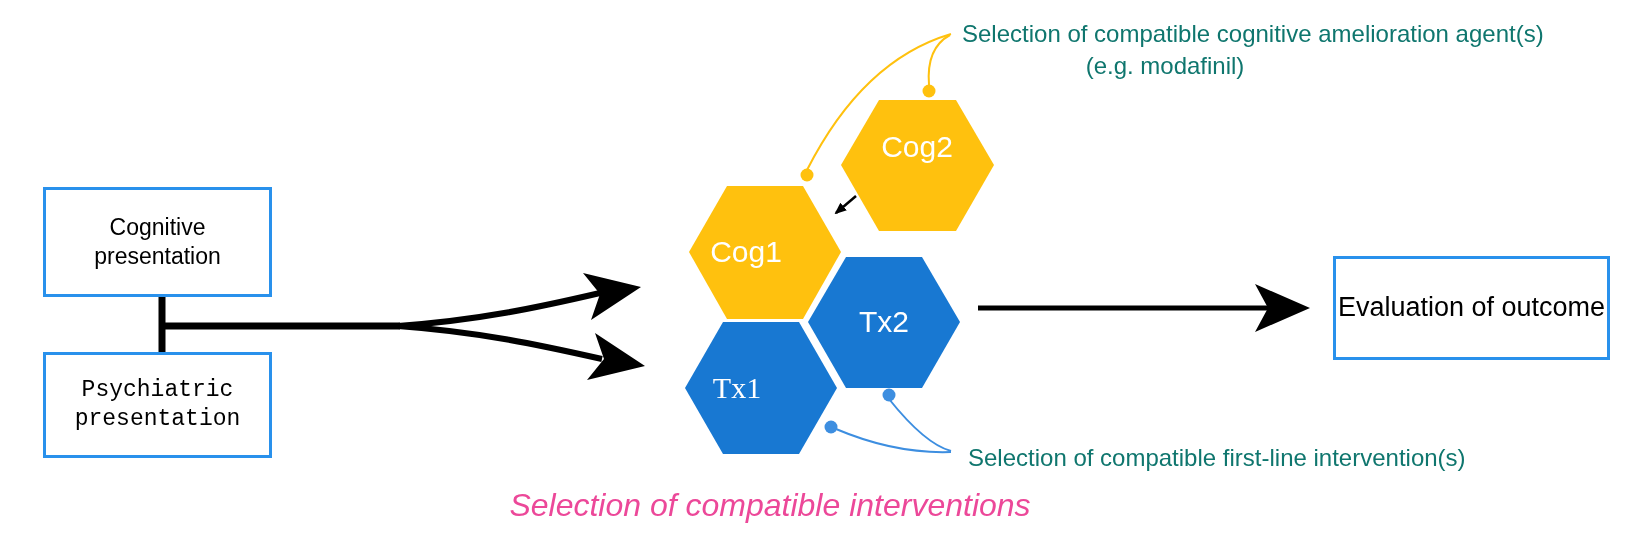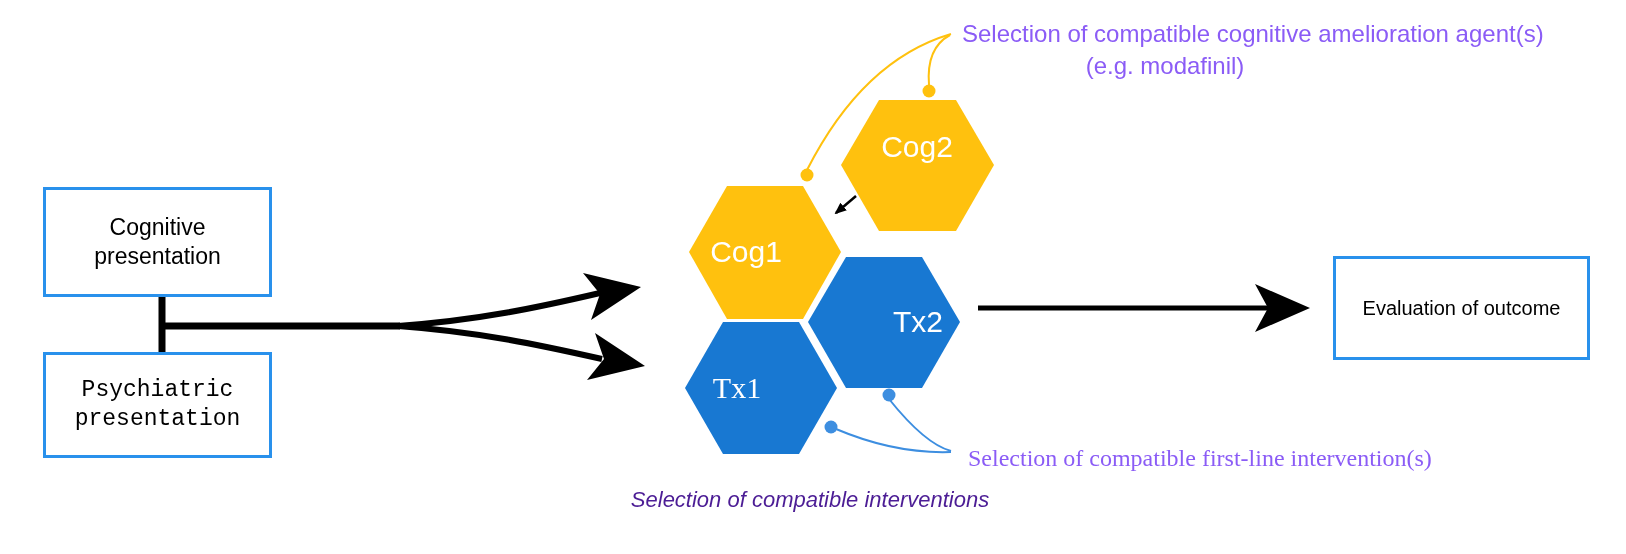--- a/index.html
+++ b/index.html
@@ -21,50 +21,50 @@
     align-items: center;
     justify-content: center;
     text-align: center;
     color: #000000;
     font-size: 23px;
     line-height: 1.25;
     box-sizing: border-box;
   }
   .box-cognitive   { left: 43px;  top: 187px; width: 229px; height: 110px; }
   .box-psychiatric { left: 43px;  top: 352px; width: 229px; height: 106px; font-family: Liberation Mono, monospace; }
-  .box-evaluation  { left: 1333px; top: 256px; width: 257px; height: 104px; font-size: 20px; }
+  .box-evaluation  { left: 1333px; top: 256px; width: 277px; height: 104px; font-size: 27px; }
   .hex-label {
     position: absolute;
     transform: translate(-50%, -50%);
     color: #ffffff;
     font-size: 30px;
     white-space: nowrap;
   }
   .hl-cog1 { left: 746px; top: 252px; }
   .hl-cog2 { left: 917px; top: 147px; }
   .hl-tx1  { left: 737px; top: 388px; font-family: Liberation Serif, serif; }
-  .hl-tx2  { left: 918px; top: 322px; }
+  .hl-tx2  { left: 884px; top: 322px; }
   .ann {
     position: absolute;
-    color: #8b5cf6;
+    color: #0f766e;
     font-size: 24px;
     line-height: 1.2;
     white-space: nowrap;
   }
   .ann-top-1    { left: 962px;  top: 20px; }
   .ann-top-2    { left: 1165px; top: 52px;  transform: translateX(-50%); }
-  .ann-bottom-1 { left: 968px;  top: 444px; font-family: Liberation Serif, serif; }
+  .ann-bottom-1 { left: 968px;  top: 444px; }
   .ann-bottom-2 { left: 1505px; top: 470px; transform: translateX(-50%); }
   .caption {
     position: absolute;
-    left: 810px; top: 487px;
+    left: 770px; top: 487px;
     transform: translateX(-50%);
     font-style: italic;
-    font-size: 22px;
-    color: #4c1d95;
+    font-size: 32px;
+    color: #ec4899;
     white-space: nowrap;
   }
   .eg-italic { }
   .ws { white-space: pre; margin-top: 14px; }
 </style>
 </head>
 <body>
 
 <div class="canvas">
 

